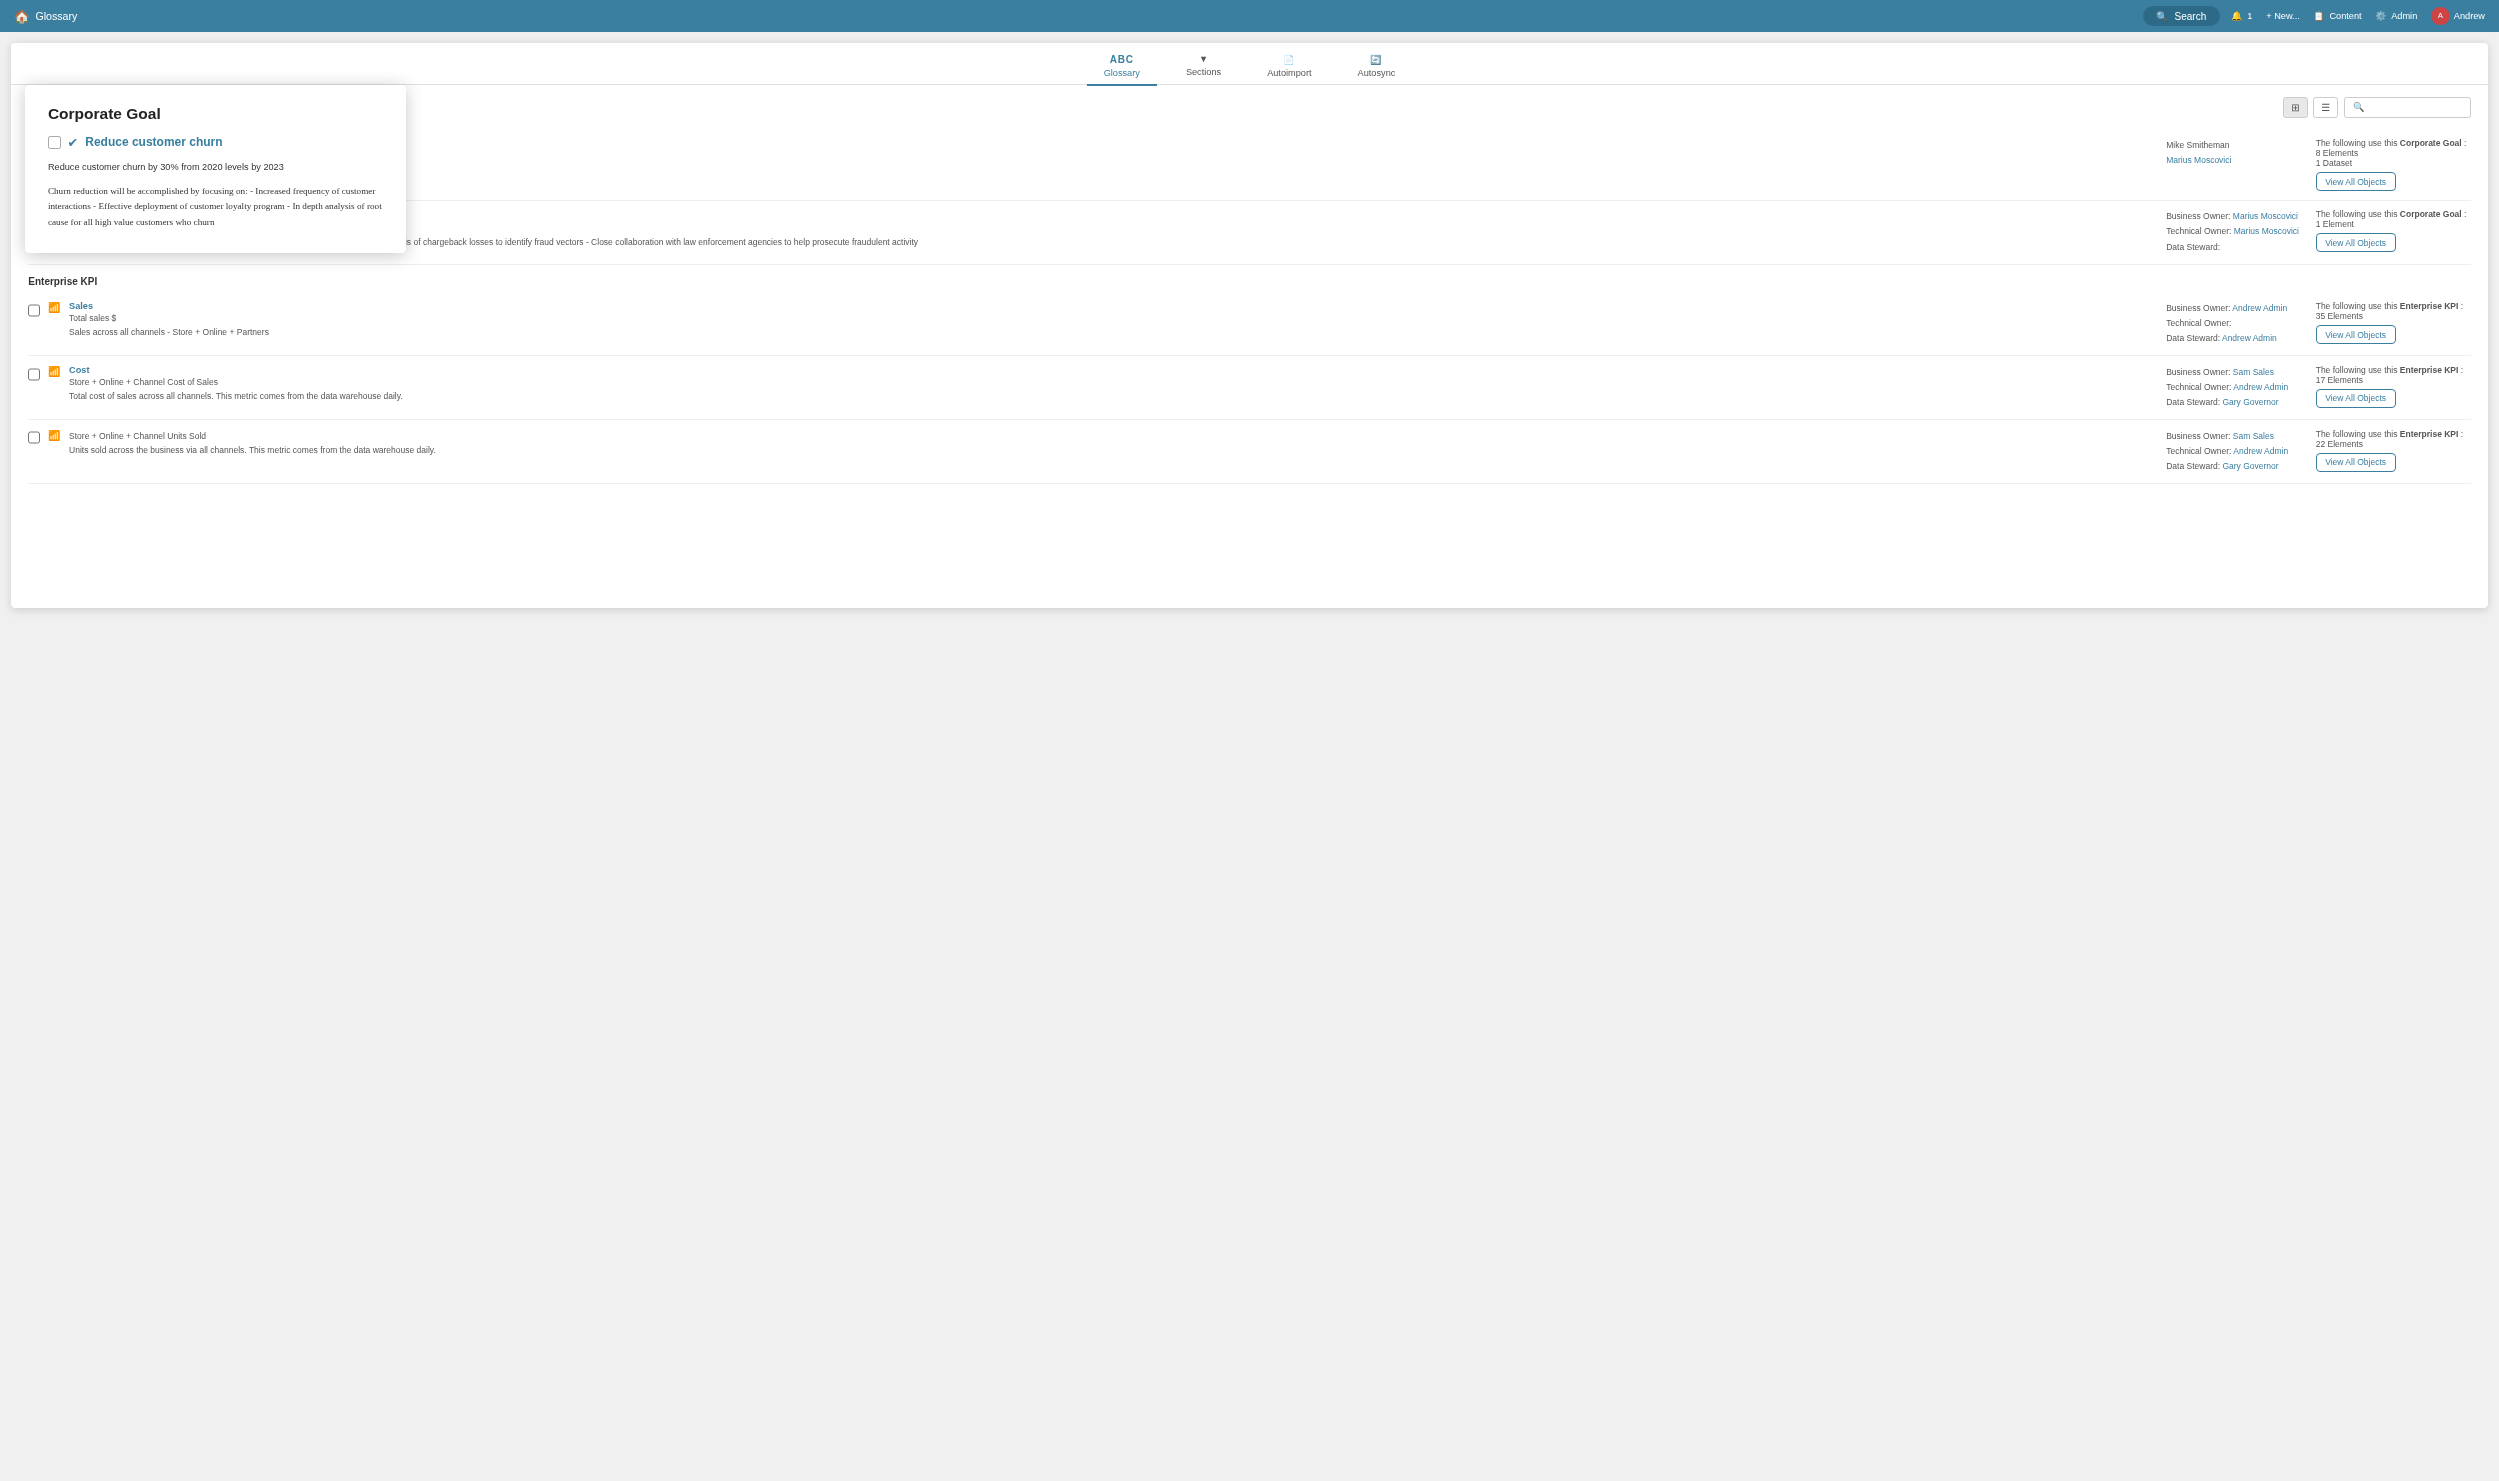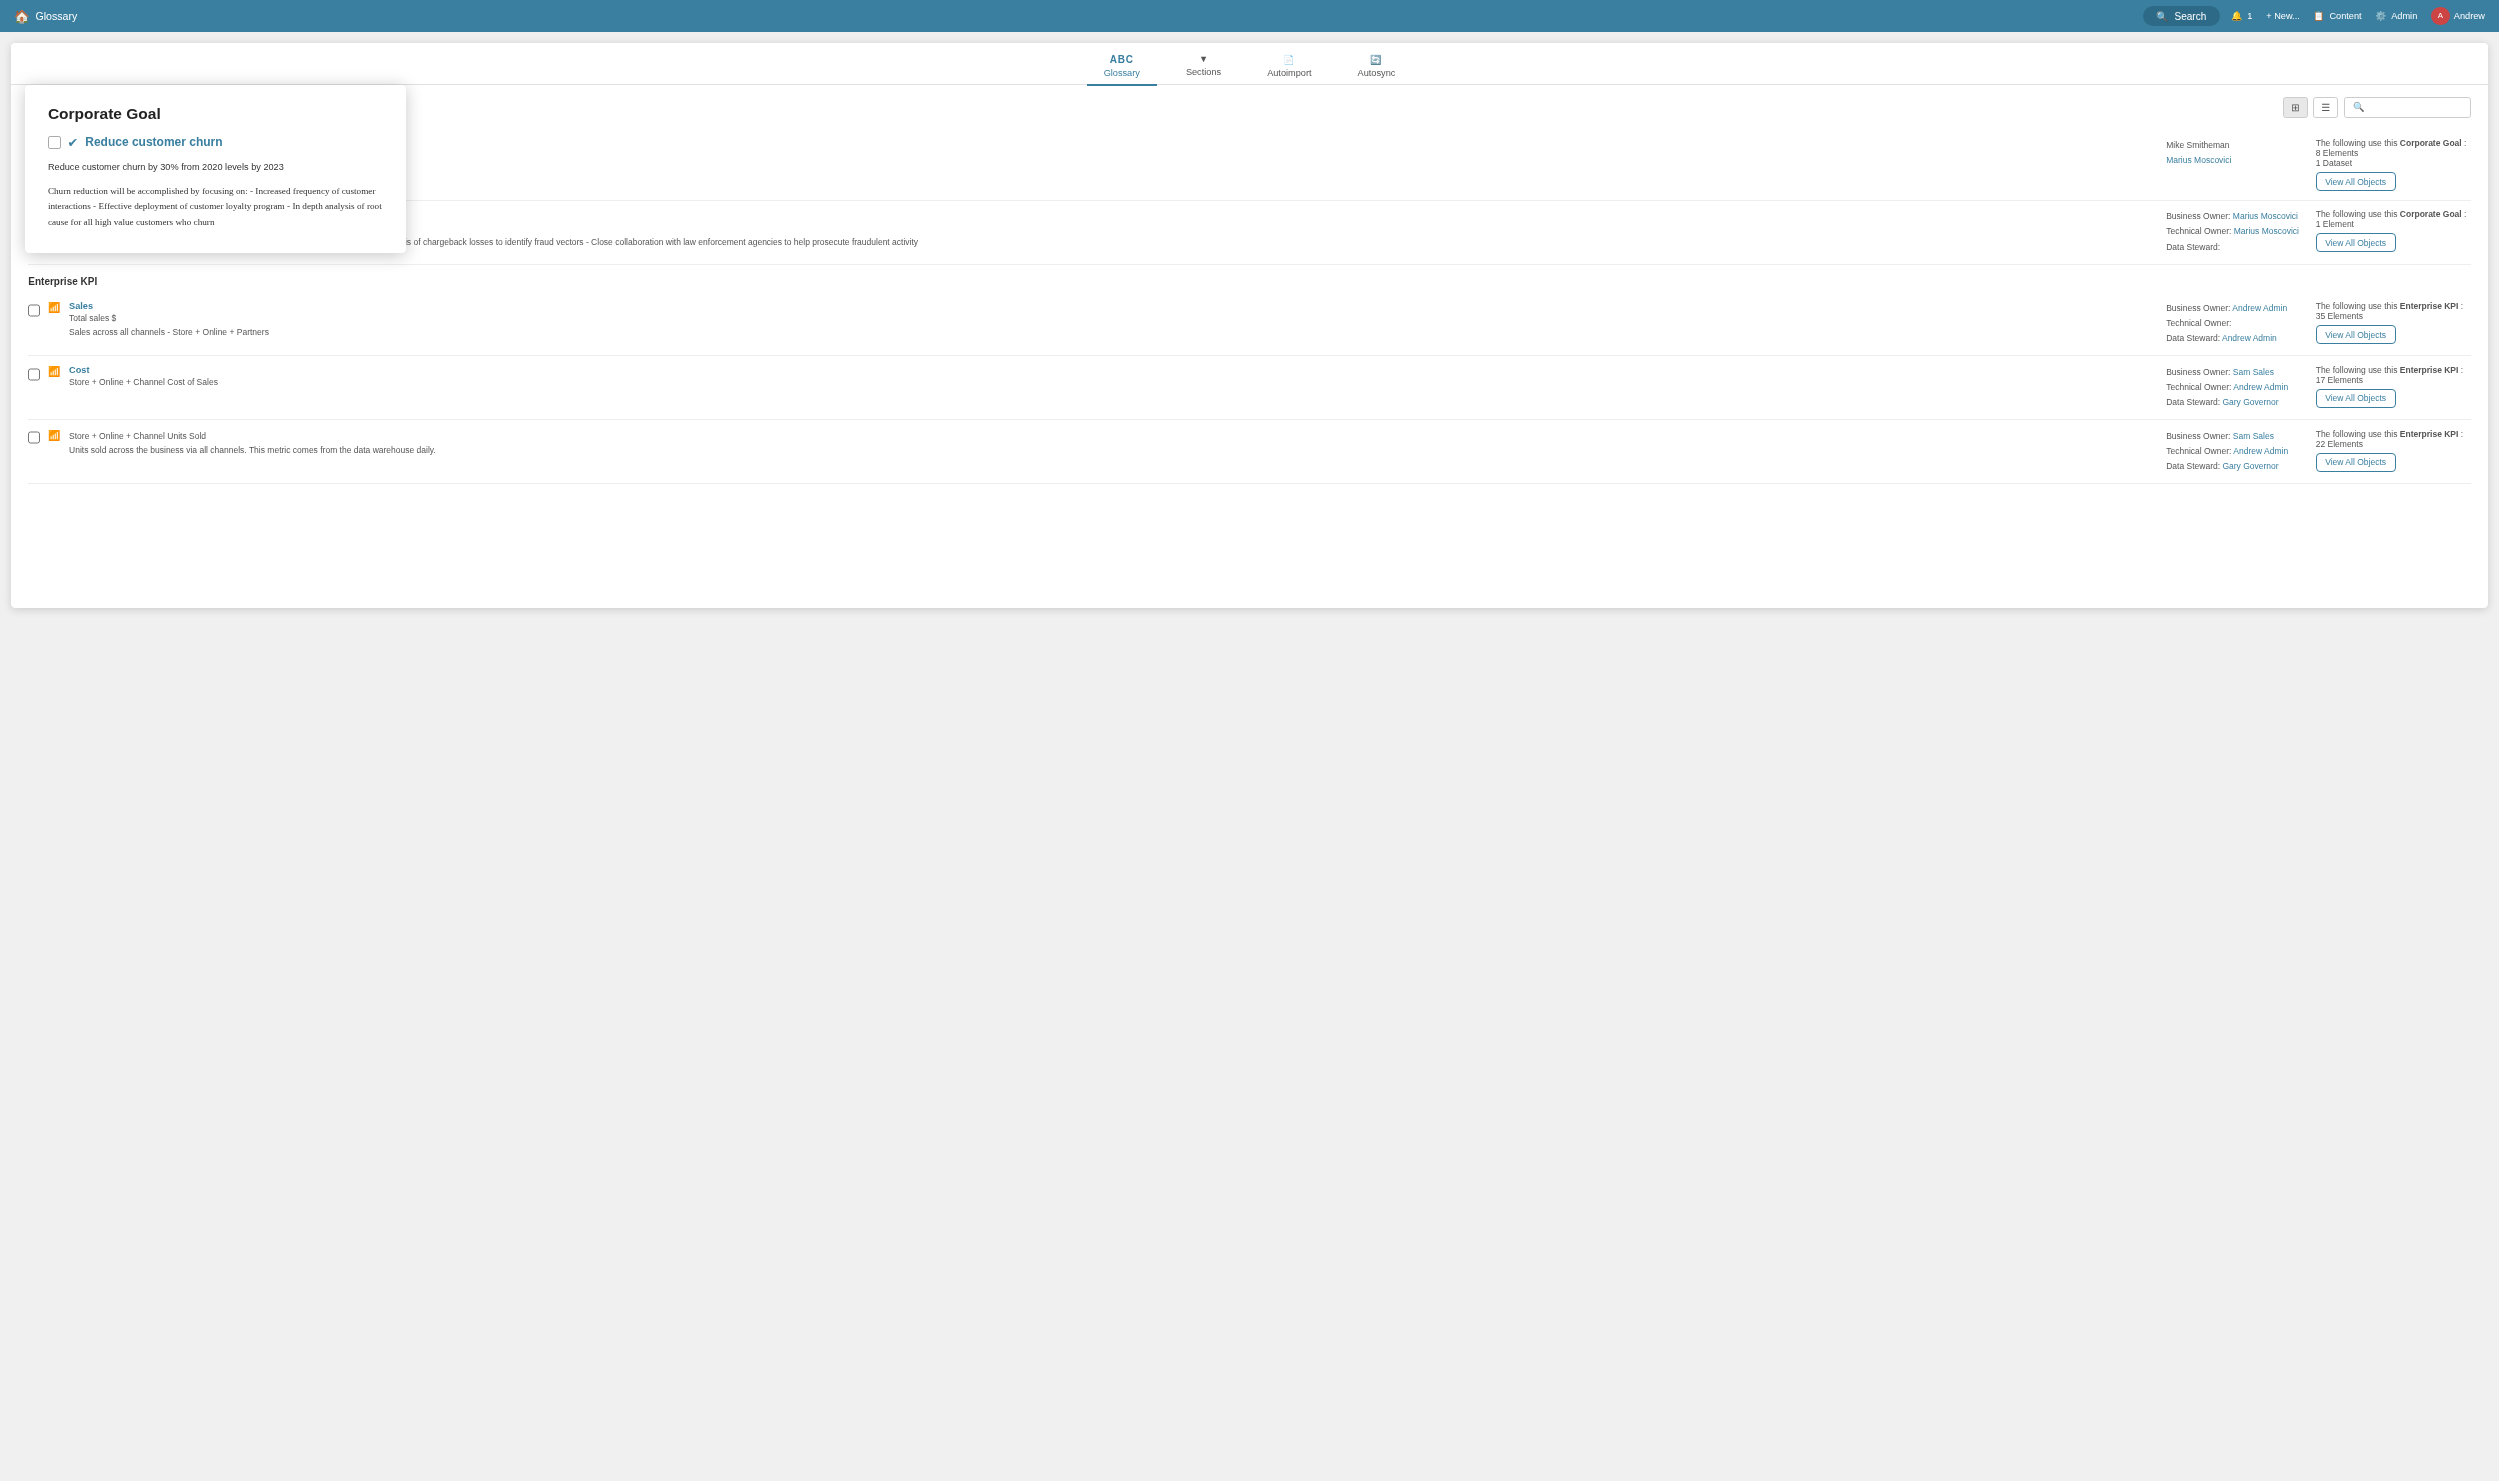--- a/index.html
+++ b/index.html
@@ -299,20 +299,21 @@
           <span class="view-all-btn">View All Objects</span>
         </div>
       </div>
 
       <div class="item-row">
         <input type="checkbox" class="item-checkbox" style="">
         <span class="item-icon">📶</span>
         <div class="item-main">
           <div class="item-title">Cost</div>
           <div class="item-desc">Store + Online + Channel Cost of Sales</div>
+          <div class="item-desc">Total cost of sales across all channels. This metric comes from the data warehouse daily.</div>
         </div>
         <div class="item-owners">
           <span>Business Owner: </span><span class="owner-link">Sam Sales</span><br>
           <span>Technical Owner: </span><span class="owner-link">Andrew Admin</span><br>
           <span>Data Steward: </span><span class="owner-link">Gary Governor</span>
         </div>
         <div class="item-usage">
           <div>The following use this <strong>Enterprise KPI</strong> :</div>
           <div>17 Elements</div>
           <span class="view-all-btn">View All Objects</span>

